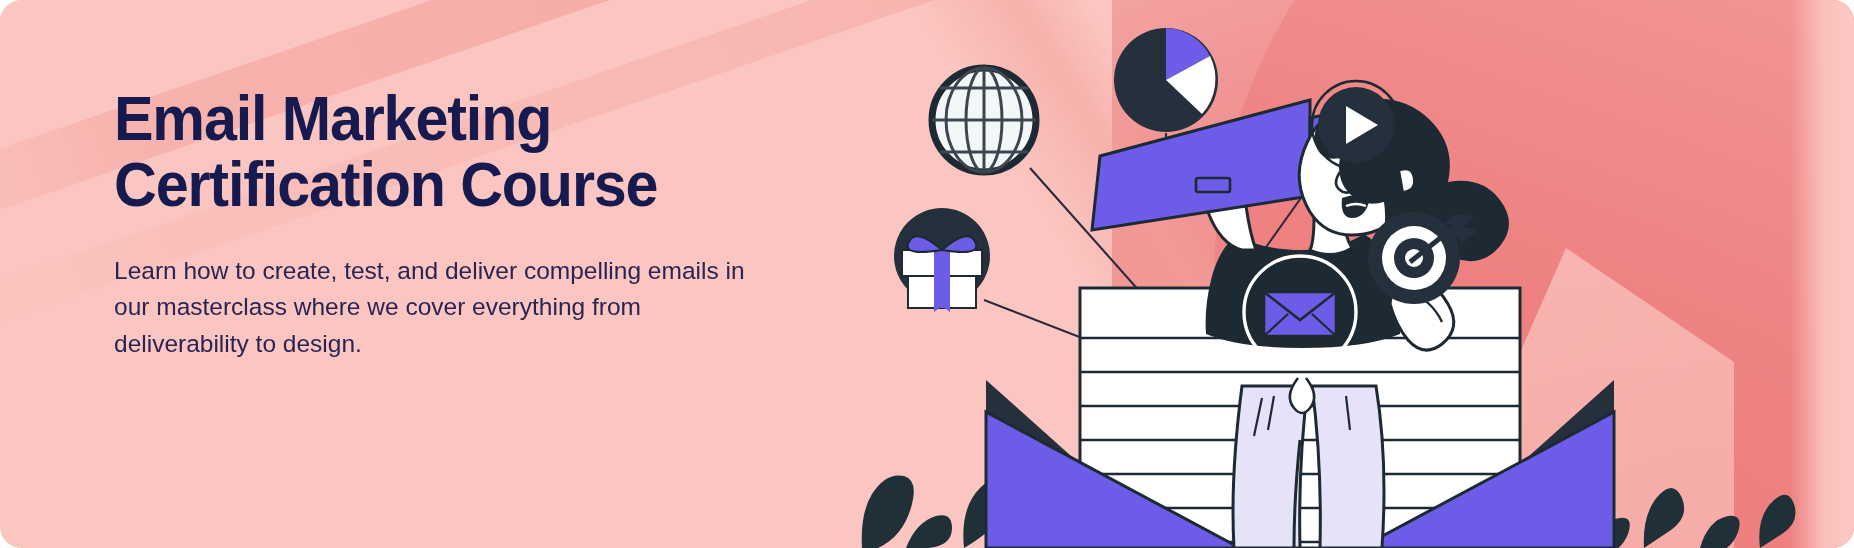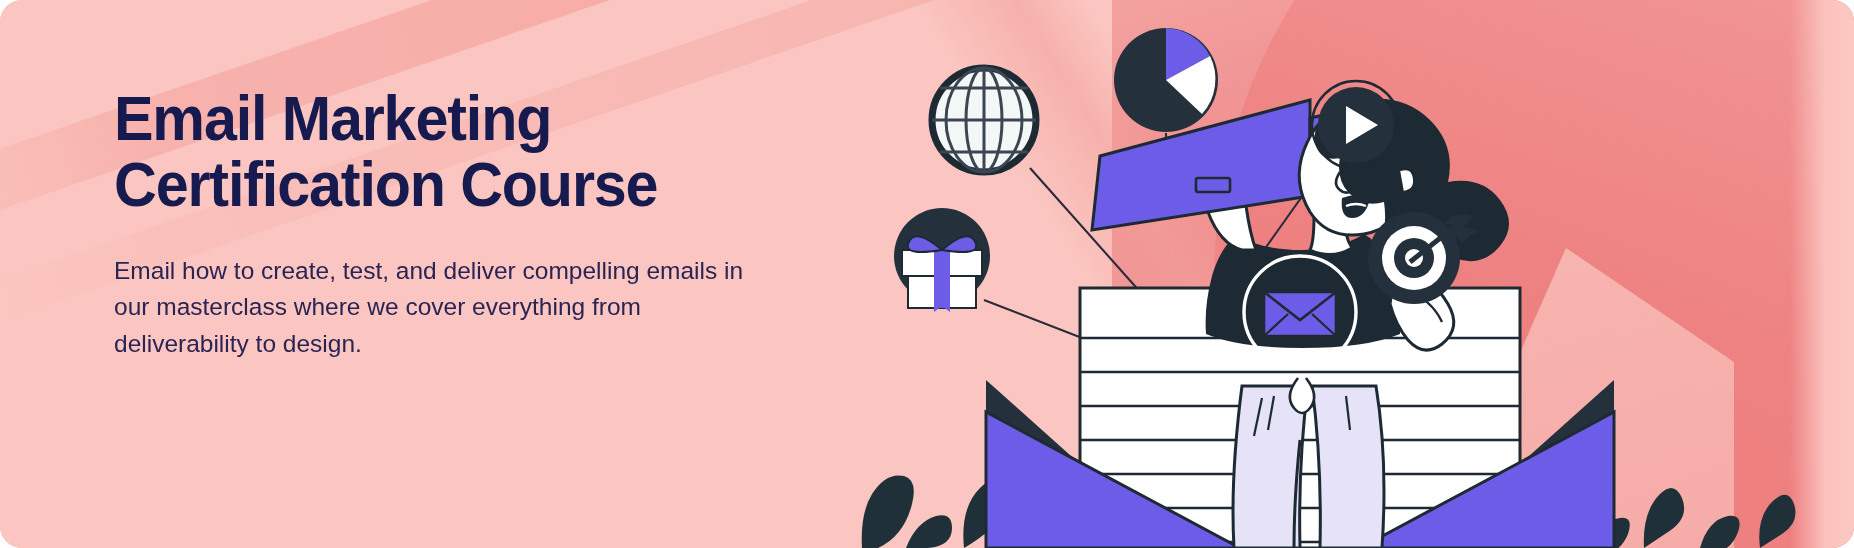--- a/index.html
+++ b/index.html
@@ -115,21 +115,21 @@
   <div class="bg-rightcurve"></div>
   <div class="swoosh s1"></div>
   <div class="swoosh s2"></div>
   <div class="swoosh s3"></div>
   <div class="bg-pale-wedge"></div>
   <div class="bg-rightedge"></div>
 
   <div class="text-col">
     <h1 class="headline">Email Marketing
 Certification Course</h1>
-    <p class="subcopy">Email how to create, test, and deliver compelling emails in our masterclass where we cover everything from deliverability to design.</p>
+    <p class="subcopy">Learn how to create, test, and deliver compelling emails in our masterclass where we cover everything from deliverability to design.</p>
   </div>
 
   <div id="art">
   <svg viewBox="0 0 1010 548" xmlns="http://www.w3.org/2000/svg">
 
     <defs>
       <clipPath id="clipAll">
             <rect x="0" y="0" width="1010" height="548"></rect>
           </clipPath>
     </defs>

